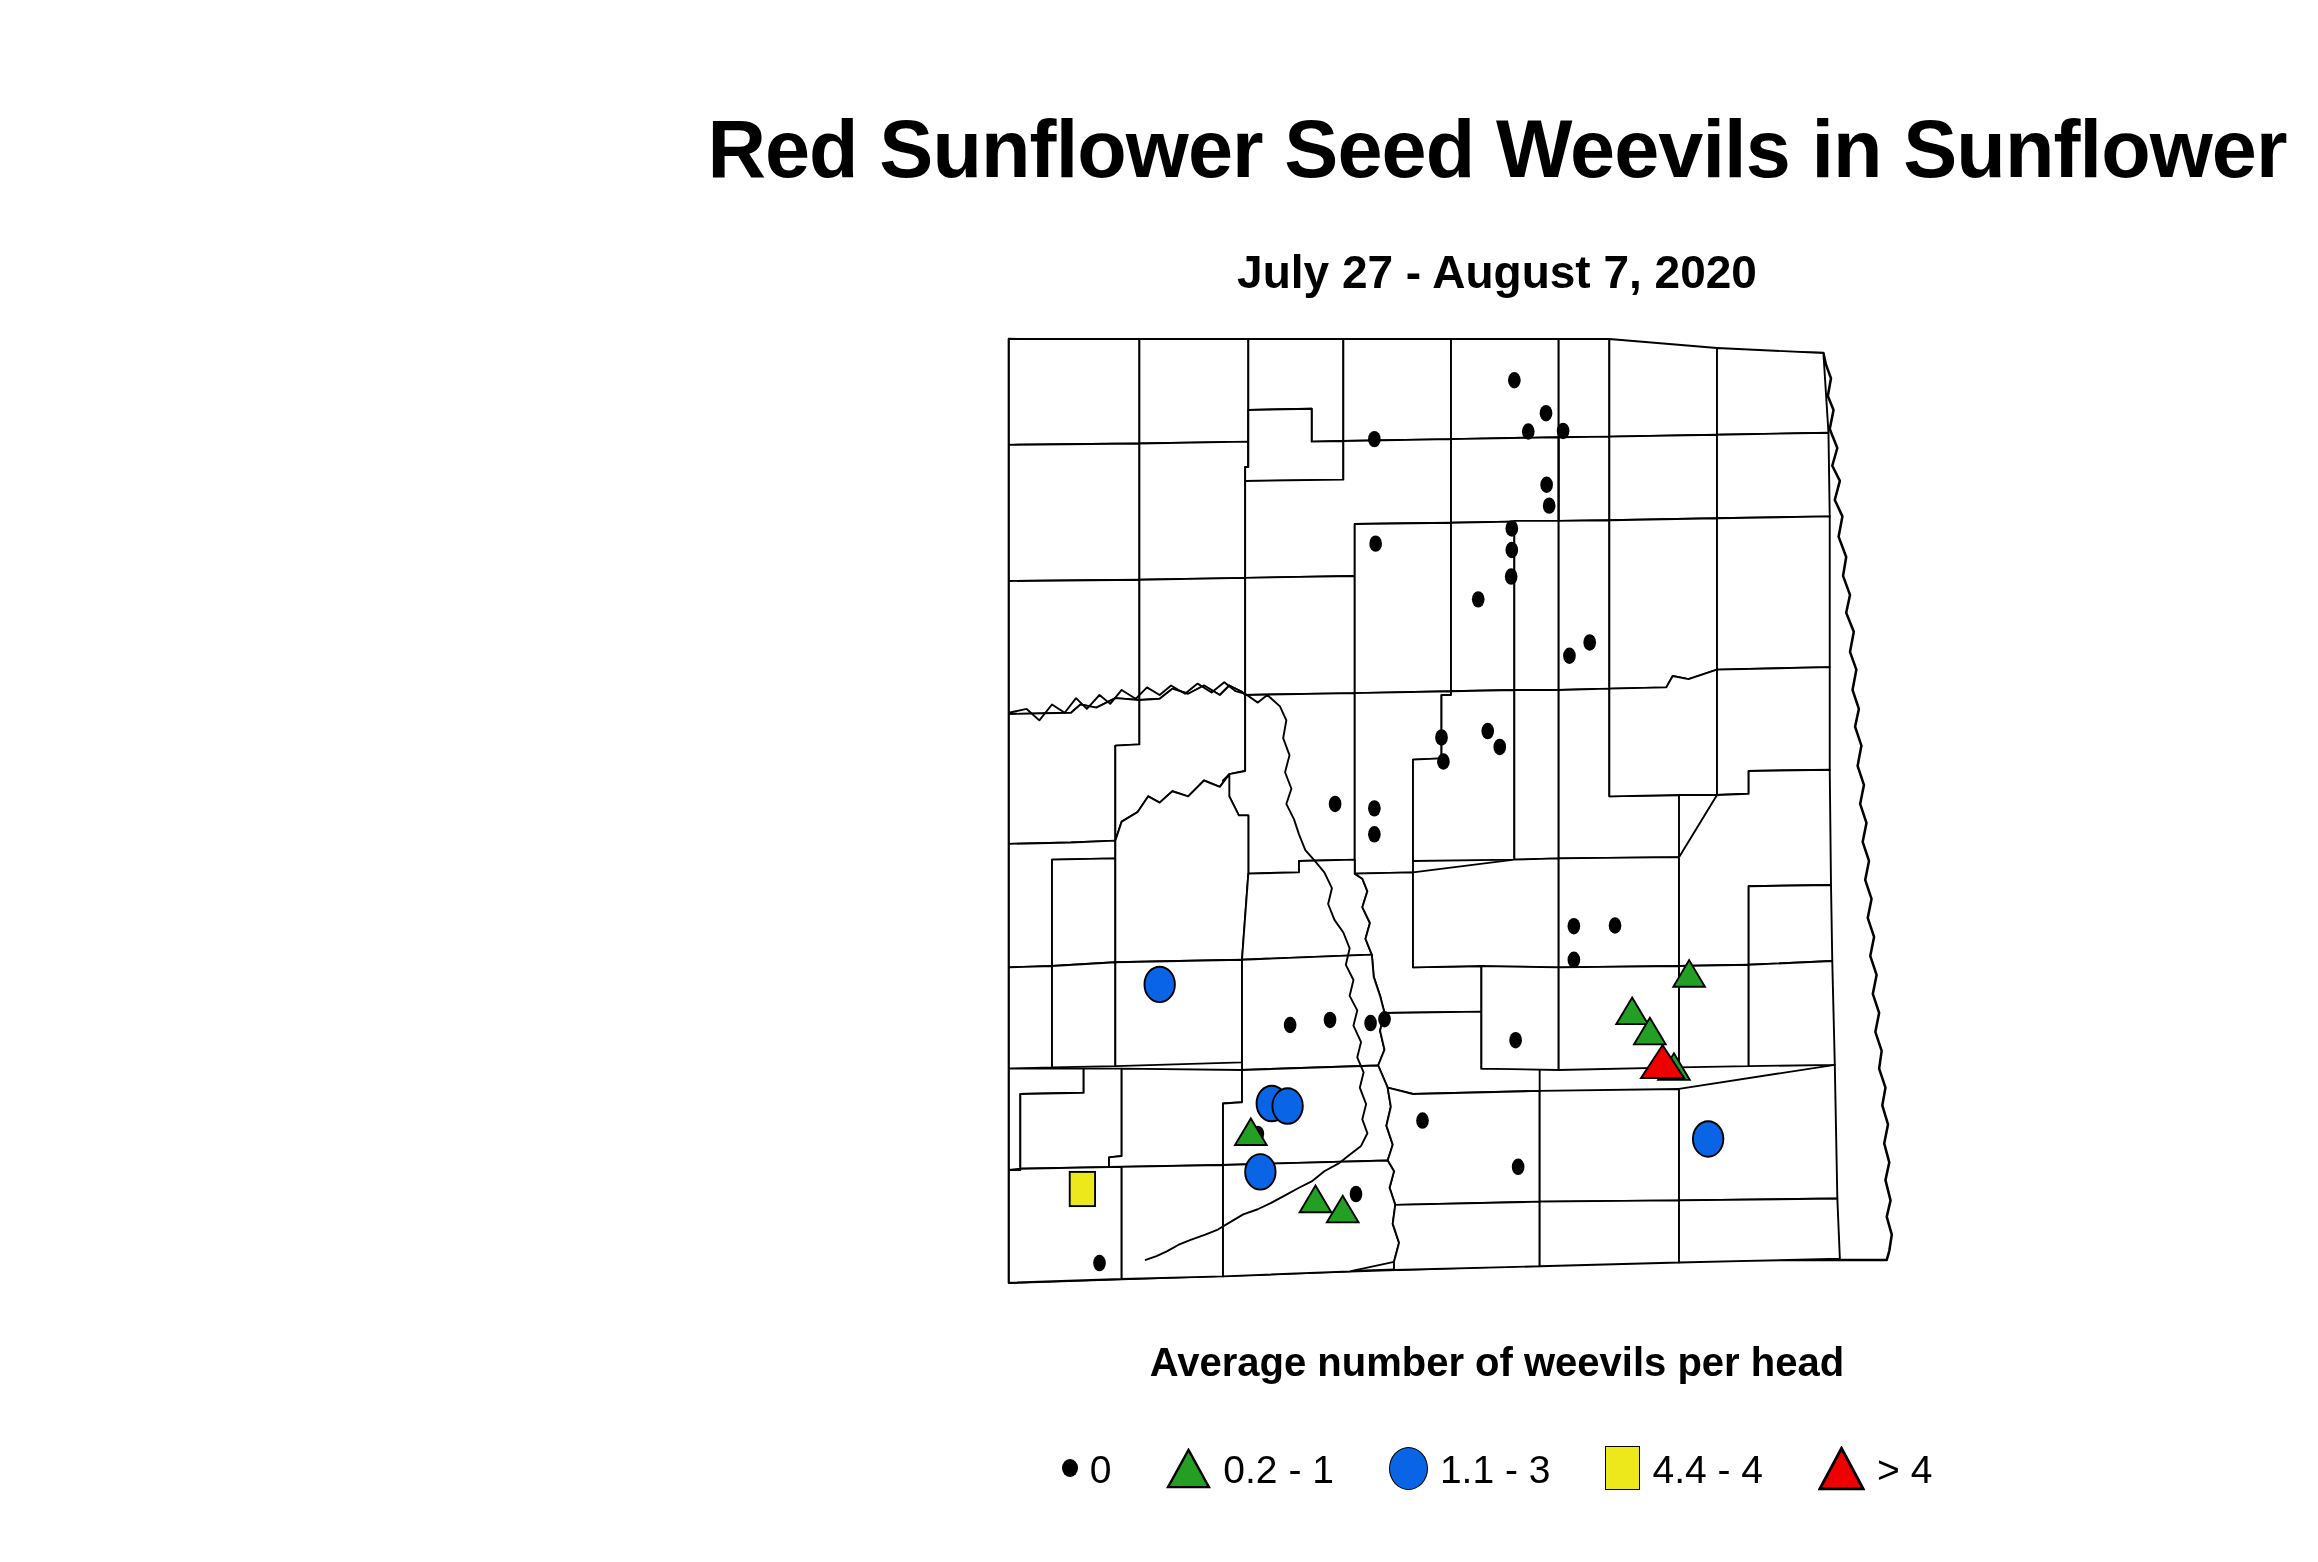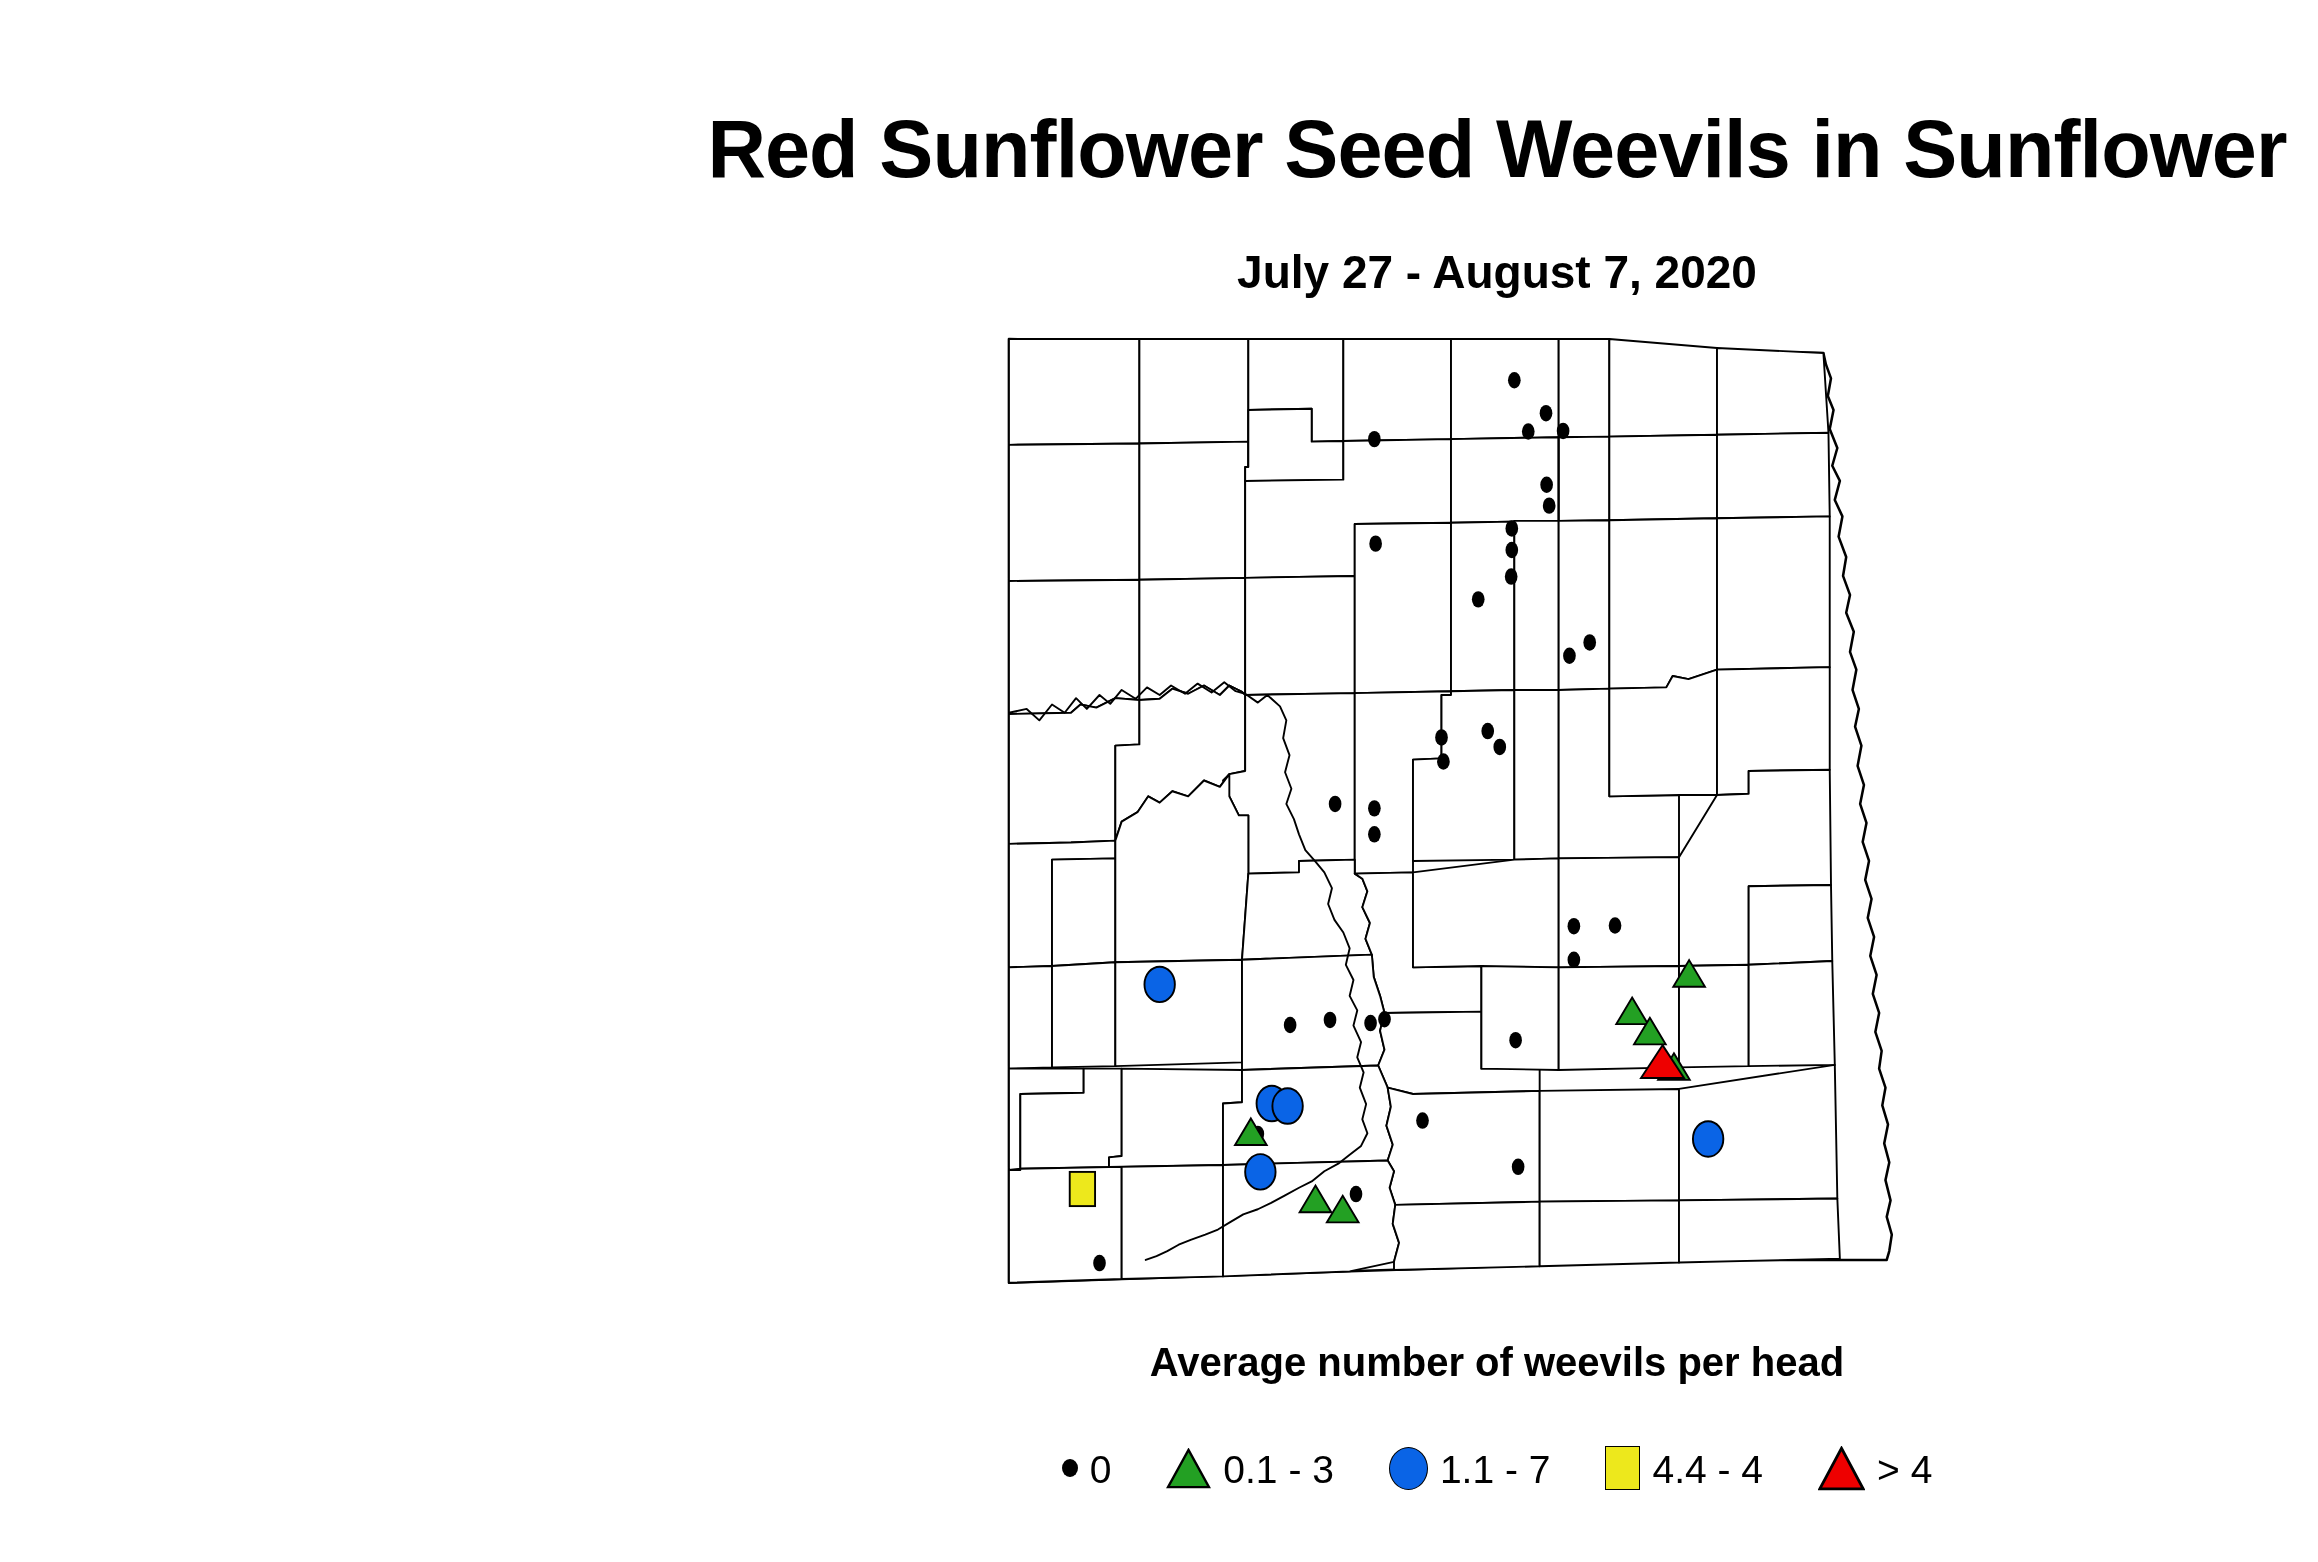--- a/index.html
+++ b/index.html
@@ -294,26 +294,26 @@
       <span class="sym sym-dot"></span>
       <span class="legend-label">0</span>
     </div>
 
     <div class="legend-item">
       <span class="sym">
         <svg class="tri-outline" width="45" height="41" viewBox="0 0 96 88">
             <polygon points="48,4 92,84 4,84" fill="#23A023" stroke="#000000" stroke-width="5"></polygon>
           </svg>
       </span>
-      <span class="legend-label">0.1 - 3</span>
+      <span class="legend-label">0.2 - 1</span>
     </div>
 
     <div class="legend-item">
       <span class="sym sym-circle"></span>
-      <span class="legend-label">1.1 - 7</span>
+      <span class="legend-label">1.1 - 3</span>
     </div>
 
     <div class="legend-item">
       <span class="sym sym-square"></span>
       <span class="legend-label">4.4 - 4</span>
     </div>
 
     <div class="legend-item">
       <span class="sym">
         <svg class="tri-outline" width="47" height="45" viewBox="0 0 102 96">

